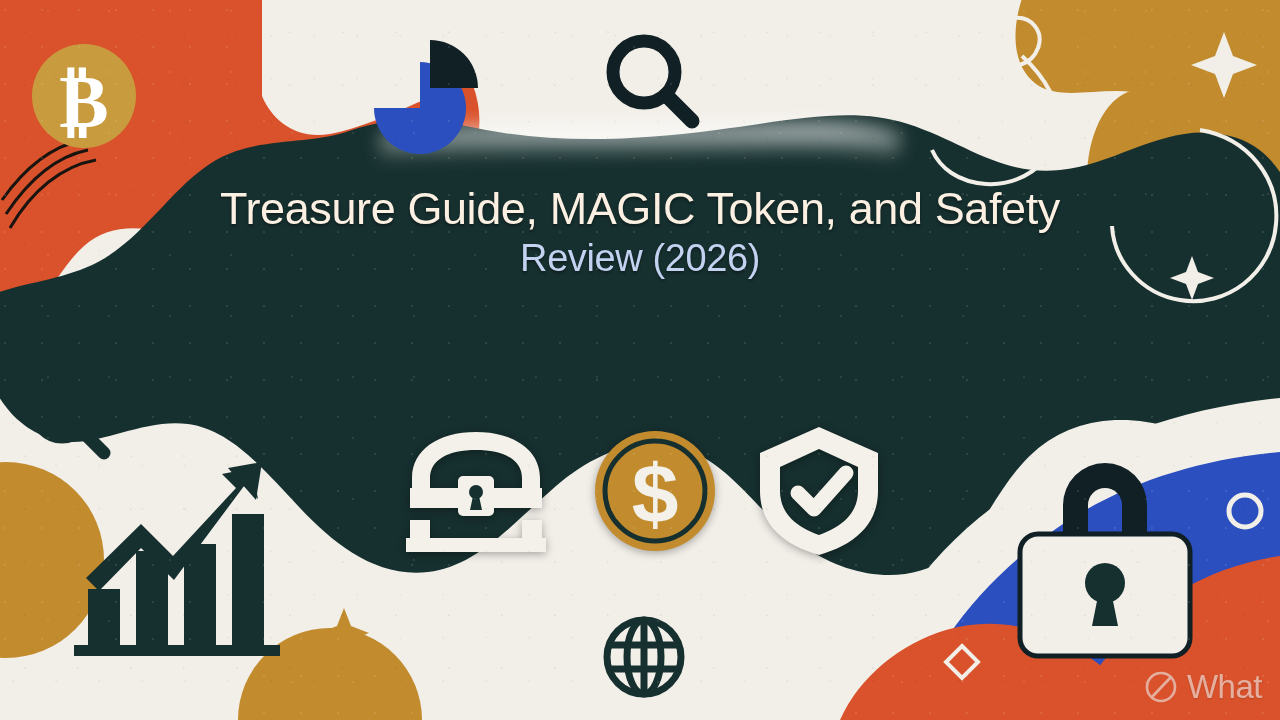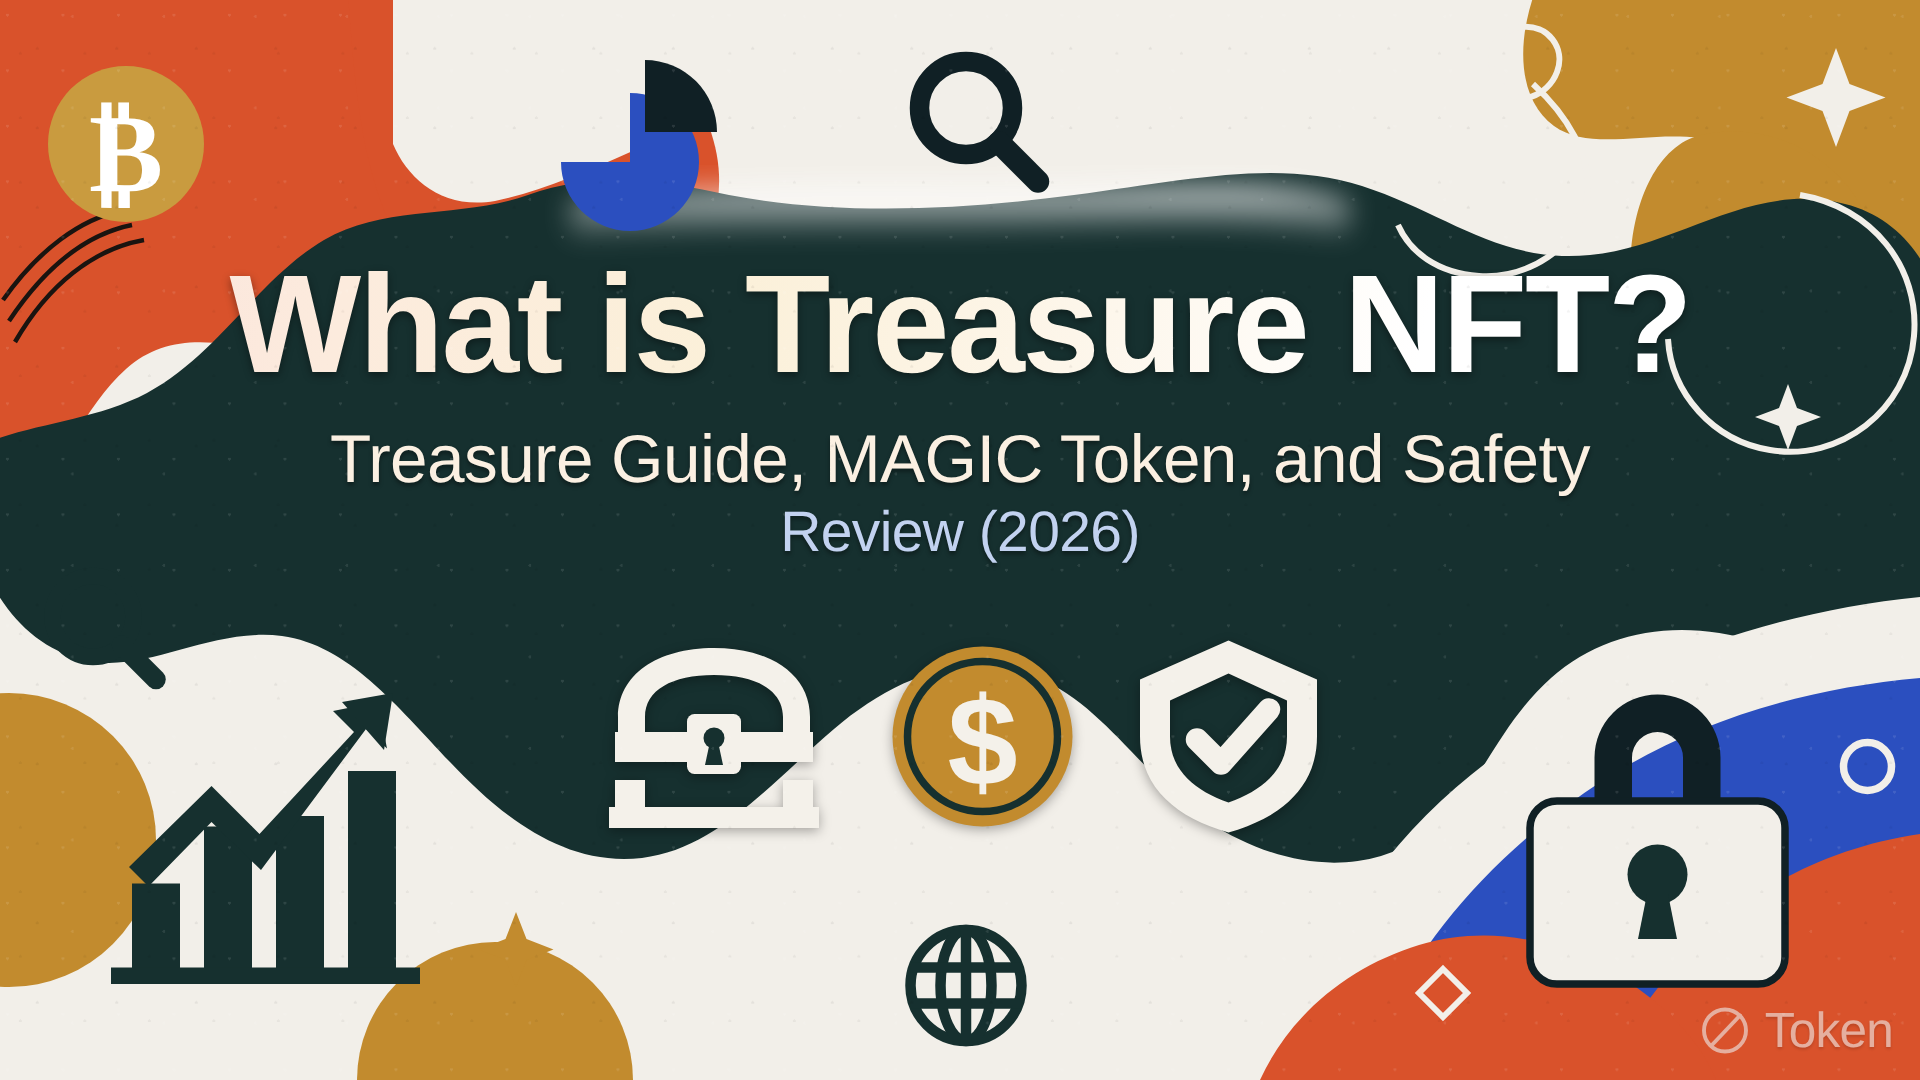--- a/index.html
+++ b/index.html
@@ -240,21 +240,20 @@
     <path fill="#F2EFE9" d="M1162,266 L1167,279 L1180,284 L1167,289 L1162,302 L1157,289 L1144,284 L1157,279 Z" opacity="0"></path>
     <path fill="#C28B2E" d="M344,608 L351,626 L369,633 L351,640 L344,658 L337,640 L319,633 L337,626 Z"></path>
     <path fill="#F2EFE9" d="M1138,690 L1144,705 L1159,711 L1144,717 L1138,720 L1132,717 L1117,711 L1132,705 Z" opacity="0"></path>
 
     <path fill="none" stroke="#F2EFE9" stroke-width="4" d="M962,646 L978,662 L962,678 L946,662 Z"></path>
 
     <circle cx="1245" cy="511" r="16" fill="none" stroke="#F2EFE9" stroke-width="5"></circle>
   </svg>
 
   <div id="text-block">
-    <h1 id="main-title">What is Treasure NFT?</h1>
     <div id="sub-line-1">Treasure Guide, MAGIC Token, and Safety</div>
     <div id="sub-line-2">Review (2026)</div>
   </div>
 
   <div id="icon-row">
 
     <svg class="row-icon" width="160" height="130" viewBox="0 0 160 130">
       <path fill="#F4F1EA" d="M16,52 C16,24 42,6 80,6 C118,6 144,24 144,52 L144,62 L126,62 L126,52
         C126,34 108,24 80,24 C52,24 34,34 34,52 L34,62 L16,62 Z"></path>
       <rect x="14" y="62" width="132" height="20" fill="#F4F1EA"></rect>
@@ -279,17 +278,17 @@
       <path fill="none" stroke="#F4F1EA" stroke-width="15" stroke-linecap="round" stroke-linejoin="round" d="M44,70 L60,86 L92,50"></path>
     </svg>
 
   </div>
 
   <div id="watermark">
     <svg width="34" height="34" viewBox="0 0 34 34">
       <circle cx="17" cy="17" r="14" fill="none" stroke="#EDEDED" stroke-width="2.6"></circle>
       <line x1="8" y1="27" x2="27" y2="7" stroke="#EDEDED" stroke-width="2.6" stroke-linecap="round"></line>
     </svg>
-    <span id="watermark-text">Token</span>
+    <span id="watermark-text">What</span>
   </div>
 
   <div class="grain"></div>
 </div>
 
 </body></html>

